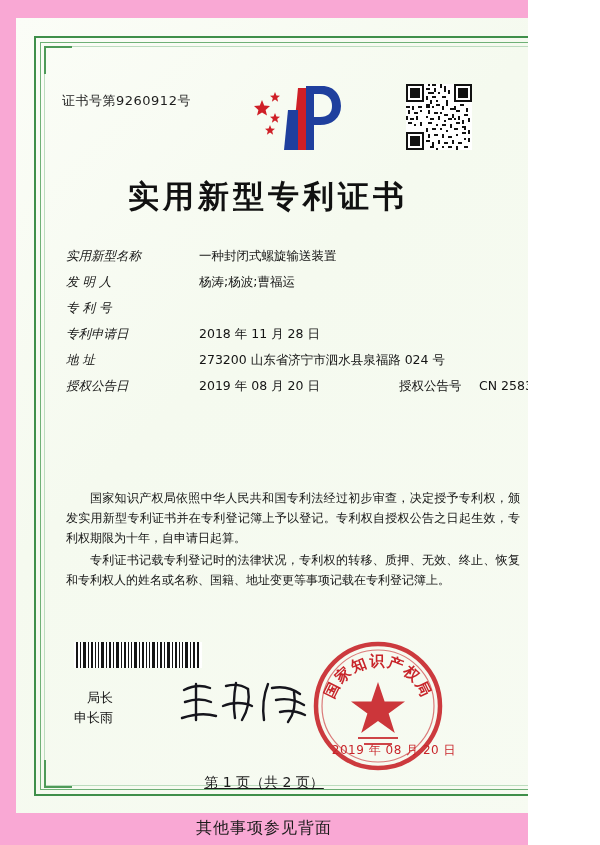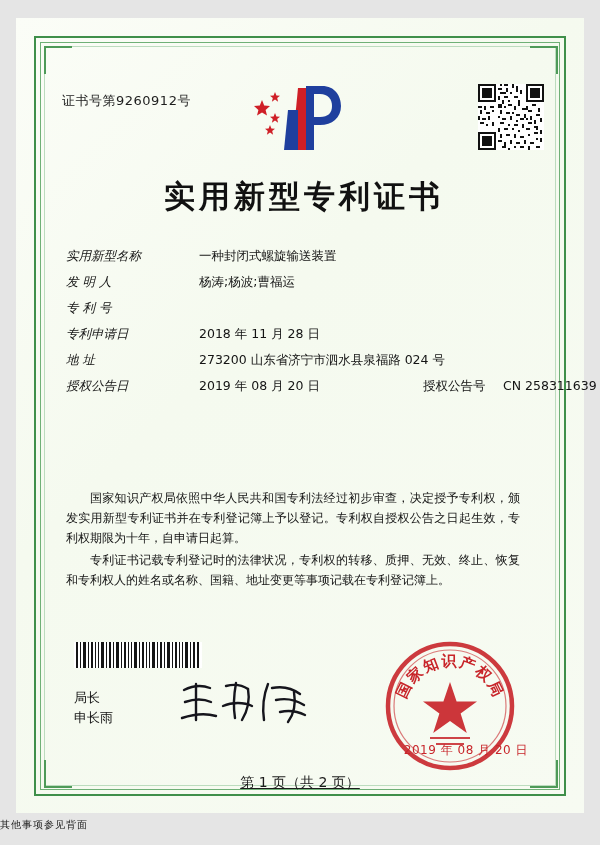--- a/index.html
+++ b/index.html
@@ -9,23 +9,23 @@
   }
   body {
     width: 600px;
     height: 845px;
     font-family: "DejaVu Sans", "Liberation Sans", sans-serif;
     overflow: hidden;
   }
 
   #certificate {
     position: relative;
-    width: 600px;
+    width: 528px;
     height: 845px;
-    background: #e5e5e5;
+    background: #f9a8d4;
     overflow: hidden;
   }
 
   
   .page-bg {
     position: absolute;
     left: 16px;
     top: 18px;
     width: 568px;
     height: 795px;
@@ -144,21 +144,20 @@
     white-space: nowrap;
     margin-left: 47px;
   }
 
   .field-row.double .field-value {
     flex: 0 0 200px;
   }
   .field-row.double .field-label2 {
     flex: 0 0 80px;
     white-space: nowrap;
-    margin-left: 24px;
   }
   .field-row.double .field-value2 {
     flex: 1;
     white-space: nowrap;
   }
 
   
   .para-block {
     position: absolute;
     left: 66px;
@@ -184,20 +183,21 @@
   }
 
   
   .sig-label {
     position: absolute;
     left: 74px;
     top: 688px;
     font-size: 13px;
     line-height: 20px;
     color: #141414;
+    text-align: right;
   }
   .sig-hand {
     position: absolute;
     left: 176px;
     top: 676px;
     width: 140px;
     height: 52px;
     font-family: "DejaVu Serif", serif;
   }
 
@@ -225,21 +225,22 @@
     text-align: center;
     font-size: 14px;
     color: #1b1b1b;
     text-decoration: underline;
   }
 
   .footer-note {
     position: absolute;
     left: 0; right: 0;
     top: 818px;
-    font-size: 10px;
+    text-align: center;
+    font-size: 16px;
     color: #1b1b1b;
     letter-spacing: 1px;
   }
 </style>
 </head>
 <body>
 
 <div id="certificate">
 
   <div class="page-bg"></div>

